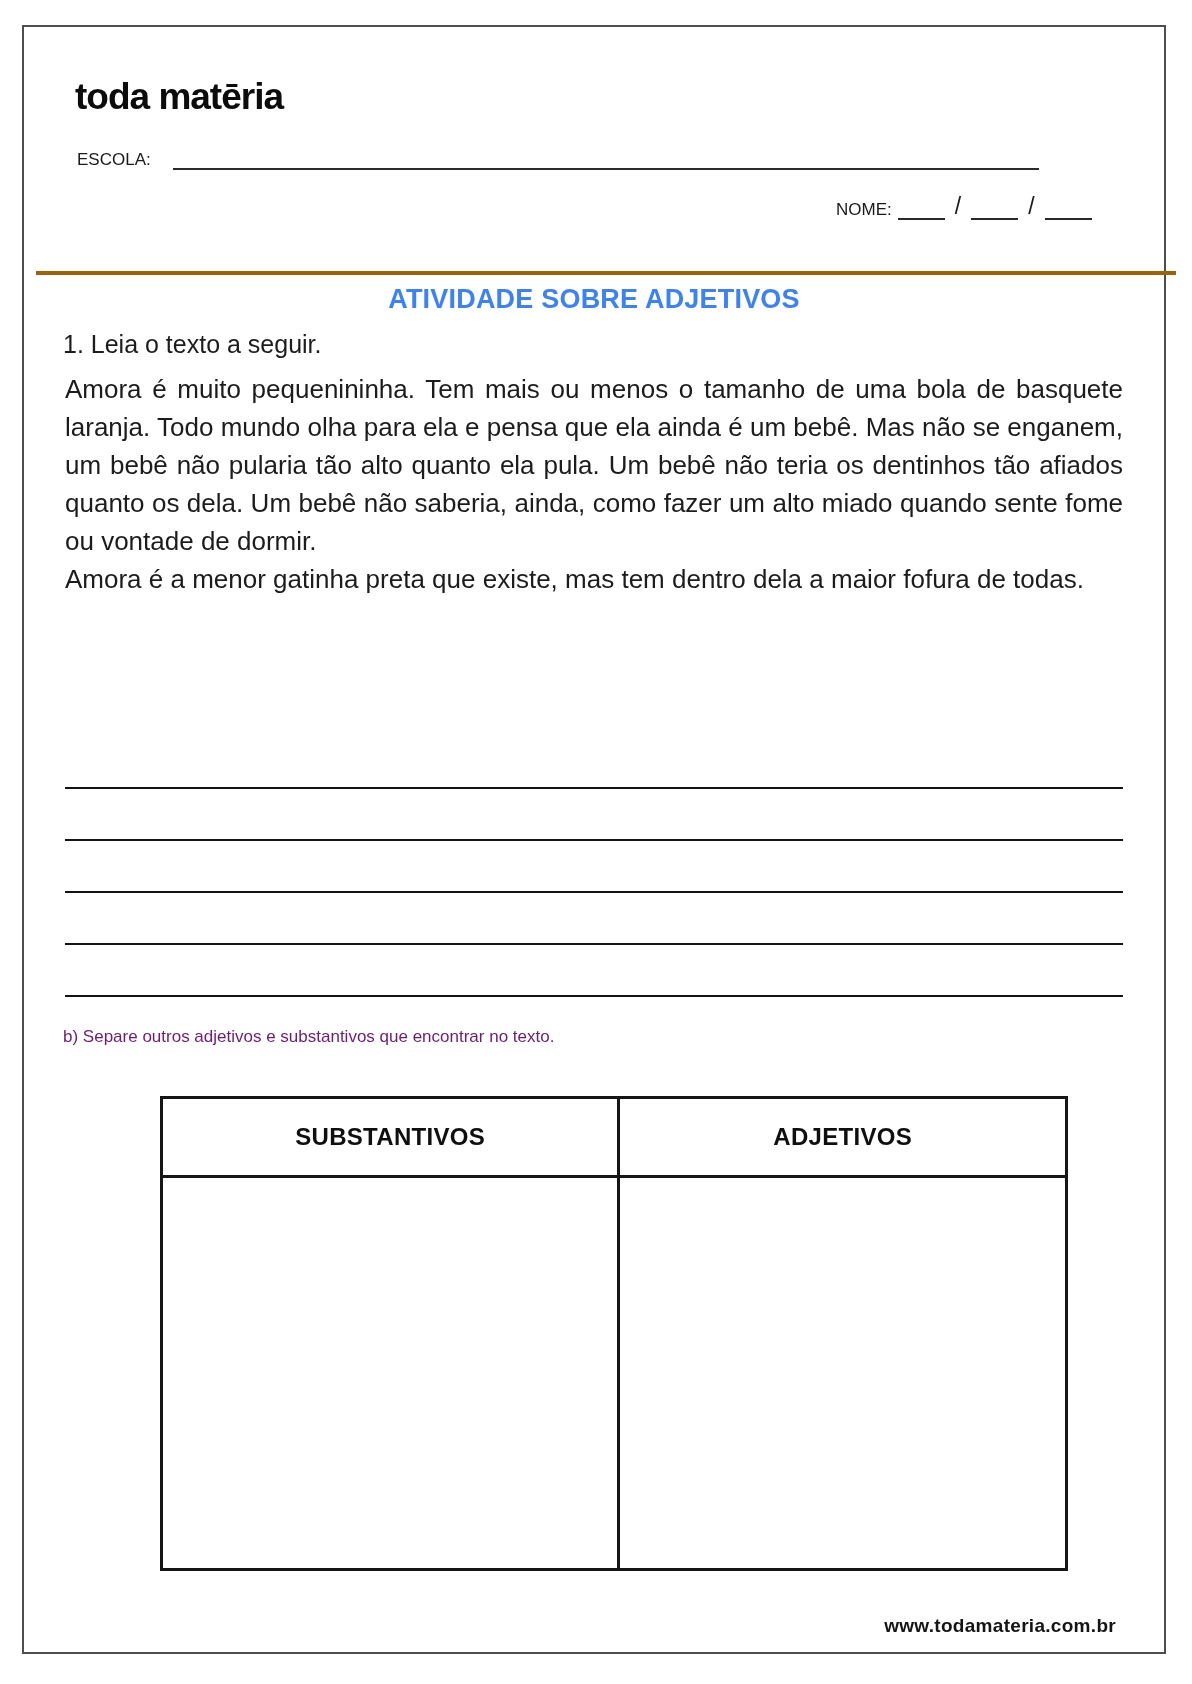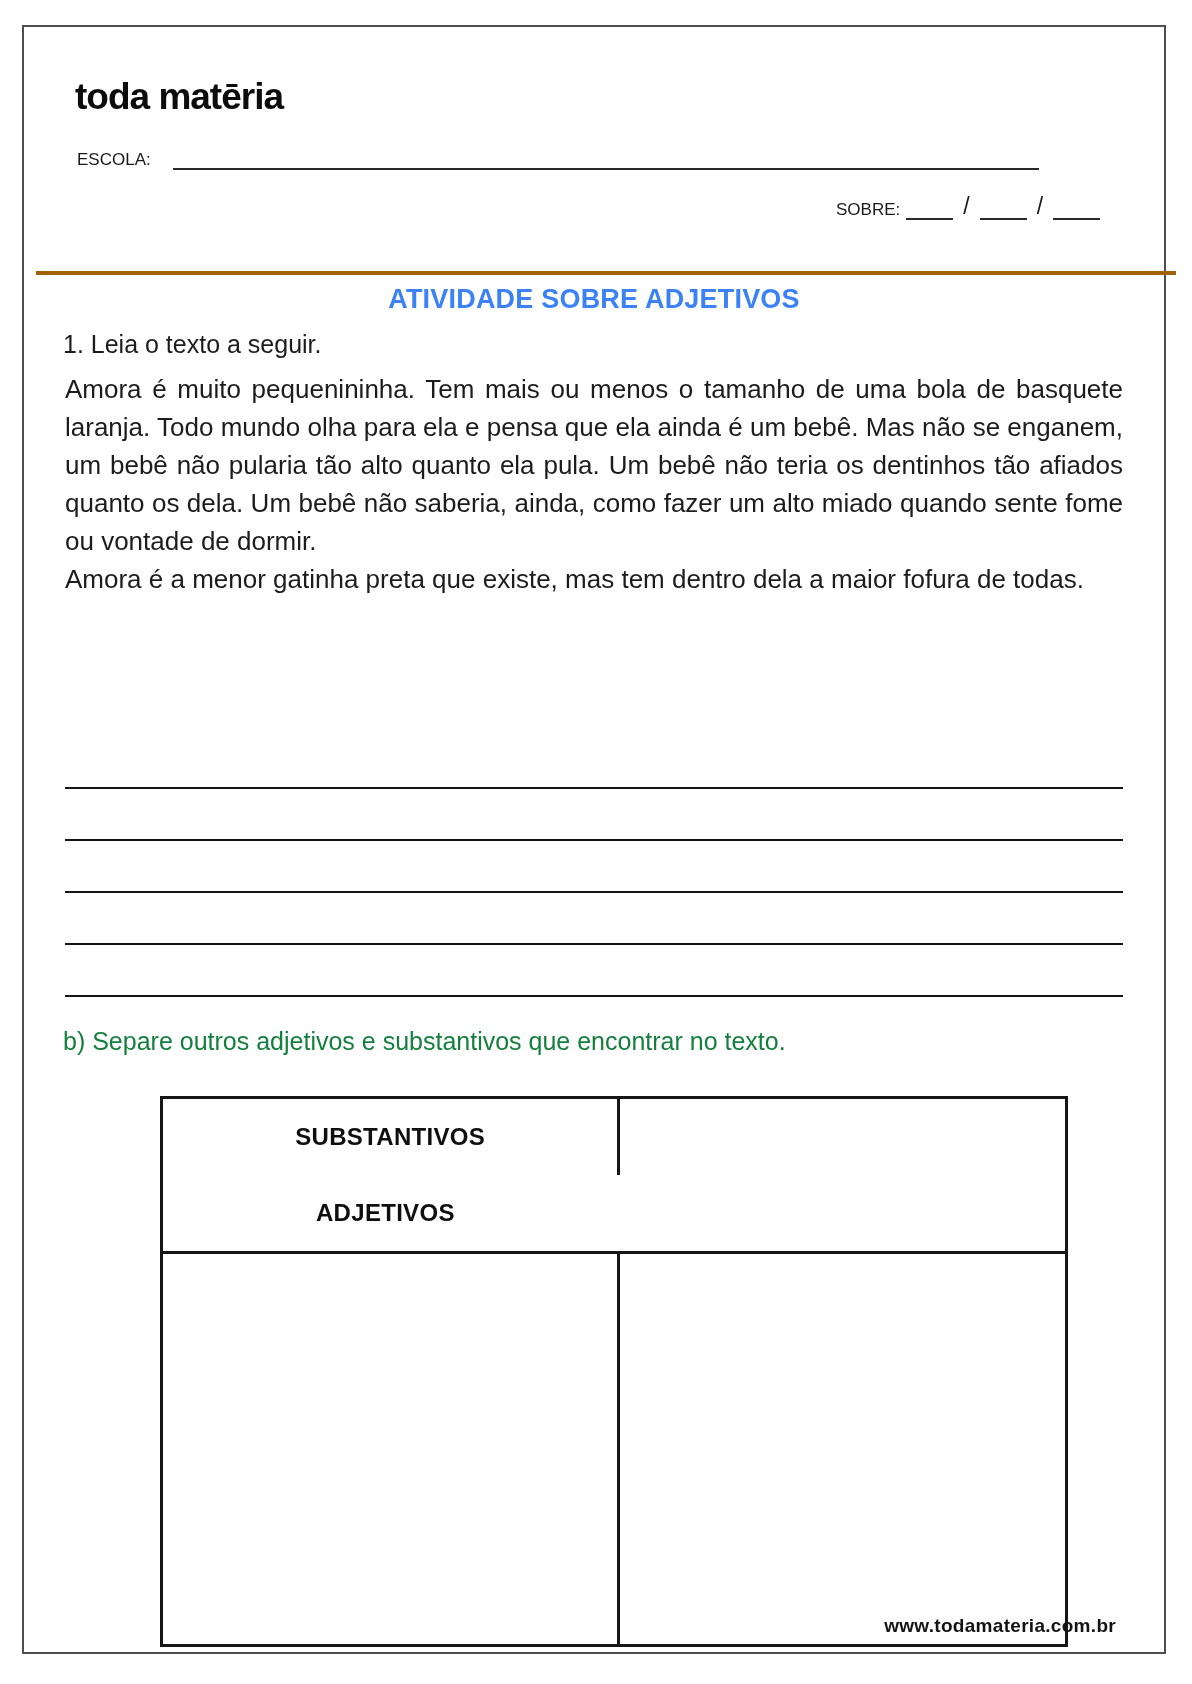--- a/index.html
+++ b/index.html
@@ -35,27 +35,27 @@
     font-size:27px;font-weight:700;letter-spacing:0.2px;color:#3b82f6;
   }
   .instruction{position:absolute;left:39px;top:82px;font-size:25px;color:#1c1c1c;}
   .passage{
     position:absolute;left:41px;top:122px;width:1058px;
     font-size:26px;line-height:38px;color:#1c1c1c;text-align:justify;
   }
   .passage p{margin:0;}
   .answer-lines{position:absolute;left:41px;top:489px;width:1058px;}
   .answer-line{height:50px;border-bottom:2px solid #141414;}
-  .question-b{position:absolute;left:39px;top:779px;font-size:25px;color:#15803d;text-align:right;}
+  .question-b{position:absolute;left:39px;top:779px;font-size:17px;color:#701a75;text-align:right;}
   
   .fill-table{
     position:absolute;left:136px;top:848px;width:902px;
     border:3px solid #161616;box-sizing:content-box;
   }
-  .t-head{display:flex;border-bottom:3px solid #161616;flex-direction:column;}
+  .t-head{display:flex;border-bottom:3px solid #161616;}
   .t-cell{box-sizing:border-box;}
   .t-col1{width:50.7%;border-right:3px solid #161616;}
   .t-col2{width:49.3%;}
   .t-head .t-cell{
     text-align:center;padding:24px 0;font-weight:700;font-size:24px;
     letter-spacing:0.3px;color:#0f0f0f;
   }
   .t-body{display:flex;height:390px;}
   
   .footer{
@@ -71,21 +71,21 @@
   <div class="header">
     <div class="logo">toda matēria</div>
 
     <div class="school-row">
       <span class="school-label">ESCOLA:</span>
       <span class="school-line"></span>
     </div>
 
 
     <div class="date-group">
-      <span class="date-label">SOBRE:</span>
+      <span class="date-label">NOME:</span>
       <span class="date-slot"></span>
       <span class="date-sep">/</span>
       <span class="date-slot"></span>
       <span class="date-sep">/</span>
       <span class="date-slot"></span>
     </div>
   </div>
 
   <div class="content">
     <div class="title">ATIVIDADE SOBRE ADJETIVOS</div>

